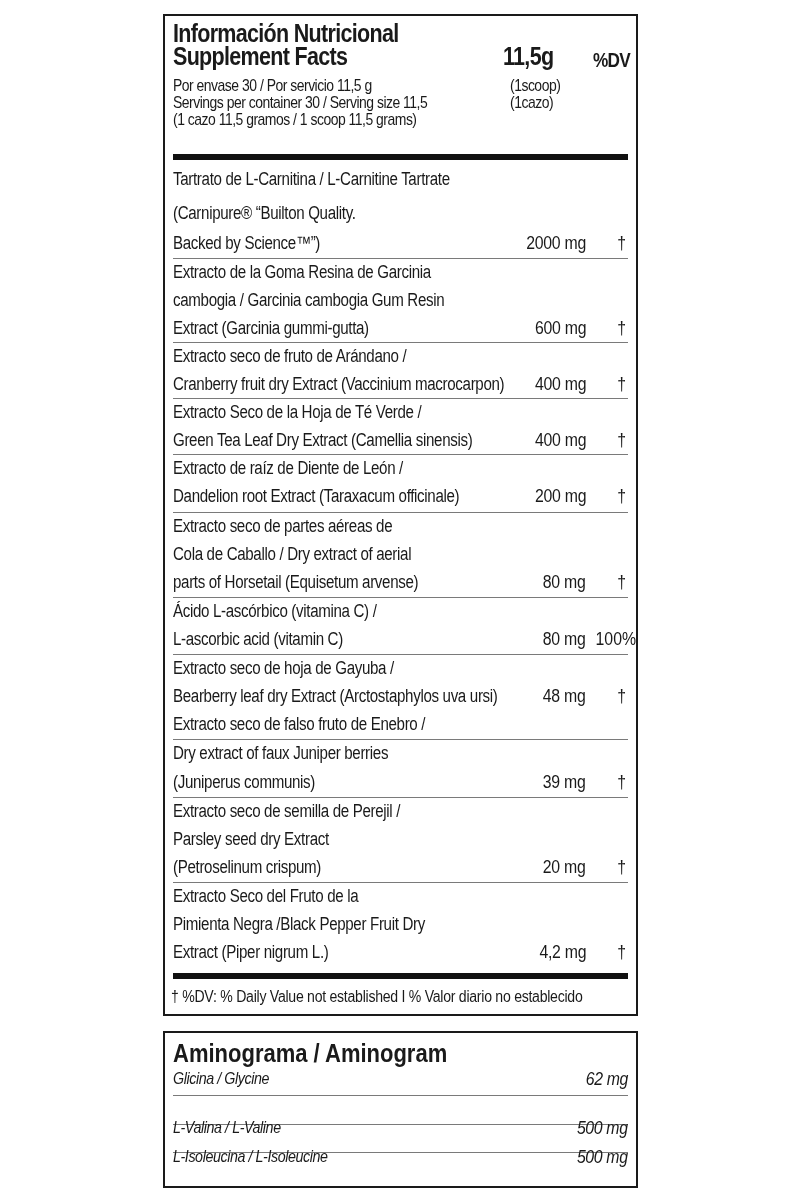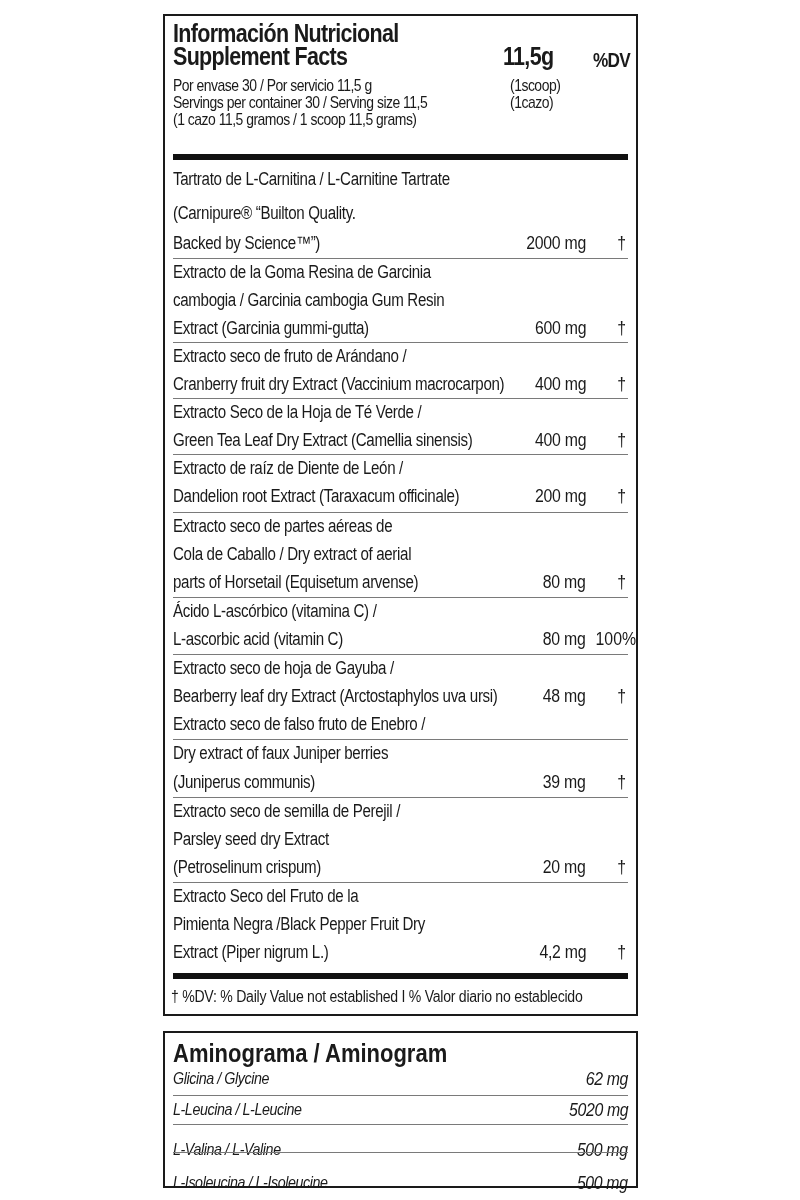--- a/index.html
+++ b/index.html
@@ -138,29 +138,25 @@
 
 <div id="amino-box" class="box">
   <div class="ahead">Aminograma / Aminogram</div>
 
   <div class="arow" style="top:34px;">
     <div class="aname" style="top:2px;">Glicina / Glycine</div>
     <div class="aval" style="top:2px;">62 mg</div>
   </div>
   <div class="rule" style="top:62px;"></div>
 
-  <div class="arow" style="top:64px;">
-    <div class="aname" style="top:3px;">L-Leucina / L-Leucine</div>
-    <div class="aval" style="top:3px;">5020 mg</div>
-  </div>
   <div class="rule" style="top:91px;"></div>
 
-  <div class="arow" style="top:104px;">
+  <div class="arow" style="top:82px;">
     <div class="aname" style="top:3px;">L-Valina / L-Valine</div>
     <div class="aval" style="top:3px;">500 mg</div>
   </div>
   <div class="rule" style="top:119px;"></div>
 
-  <div class="arow" style="top:137px;">
+  <div class="arow" style="top:111px;">
     <div class="aname" style="top:3px;">L-Isoleucina / L-Isoleucine</div>
     <div class="aval" style="top:3px;">500 mg</div>
   </div>
 </div>
 
 </body></html>

